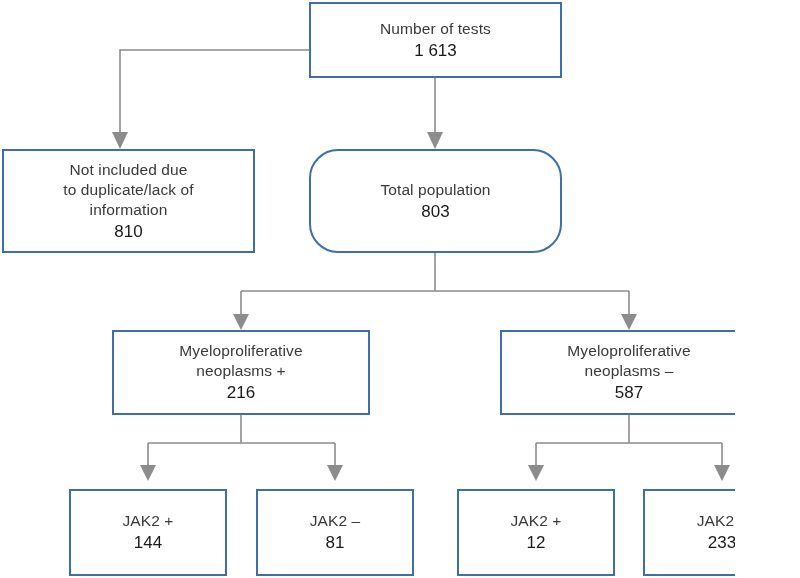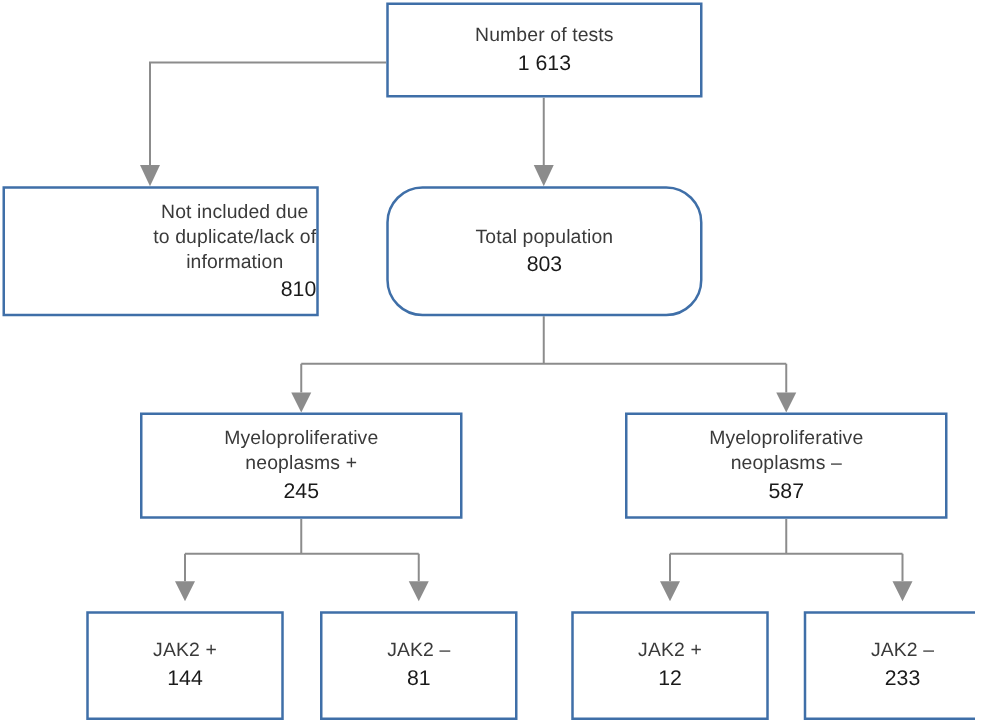--- a/index.html
+++ b/index.html
@@ -7,21 +7,20 @@
     padding: 0;
     background: #ffffff;
   }
   #canvas {
     position: relative;
     width: 735px;
     height: 578px;
     background: #ffffff;
     font-family: "Liberation Sans", sans-serif;
     overflow: hidden;
-    padding-left: 45px;
   }
   .node {
     position: absolute;
     box-sizing: border-box;
     border: 2px solid #3f6fa8;
     background: #ffffff;
     display: flex;
     flex-direction: column;
     align-items: center;
     justify-content: center;
@@ -103,36 +102,36 @@
       <path d="M 722 443 L 722 465"></path>
       <polygon points="714,465 730,465 722,481"></polygon>
     </g>
   </svg>
 
   <div class="node" style="left:309px; top:2px; width:253px; height:76px;">
     <div class="label">Number of tests</div>
     <div class="value">1 613</div>
   </div>
 
-  <div class="node" style="left:2px; top:149px; width:253px; height:104px;align-items:flex-end;">
+  <div class="node" style="left:2px; top:149px; width:253px; height:104px;">
     <div class="label">Not included due
 to duplicate/lack of
 information</div>
     <div class="value">810</div>
   </div>
 
   <div class="node" style="left:309px; top:149px; width:253px; height:104px;border-radius:29px;">
     <div class="label">Total population</div>
     <div class="value">803</div>
   </div>
 
   <div class="node" style="left:112px; top:330px; width:258px; height:85px;">
     <div class="label">Myeloproliferative
 neoplasms +</div>
-    <div class="value">245</div>
+    <div class="value">216</div>
   </div>
 
   <div class="node" style="left:500px; top:330px; width:258px; height:85px;">
     <div class="label">Myeloproliferative
 neoplasms –</div>
     <div class="value">587</div>
   </div>
 
   <div class="node" style="left:69px; top:489px; width:158px; height:87px;">
     <div class="label italic">JAK2 +</div>

